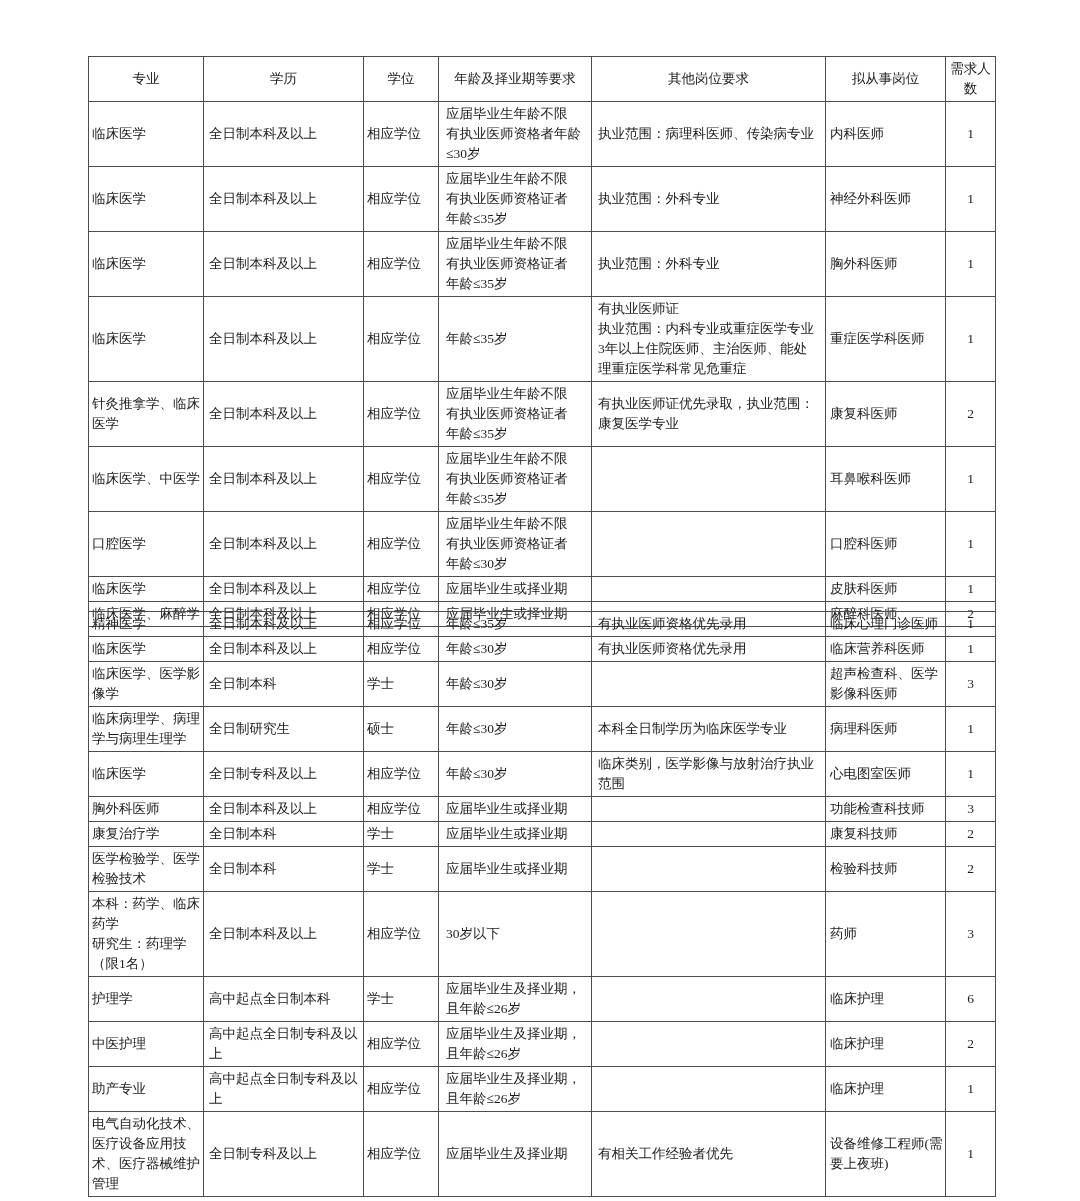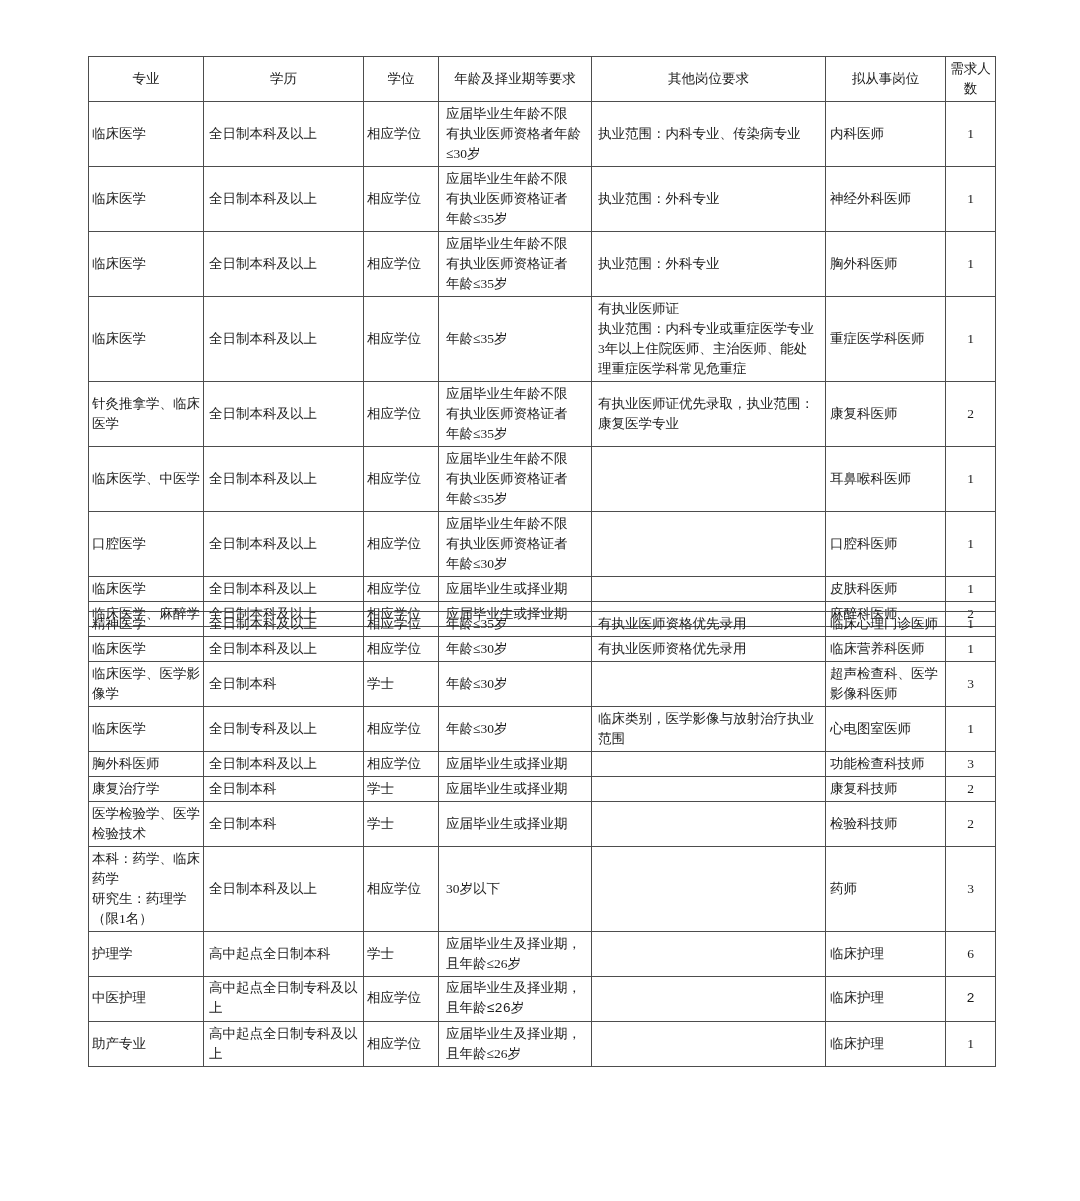--- a/index.html
+++ b/index.html
@@ -74,21 +74,21 @@
         <th>需求人数</th>
       </tr>
     </thead>
   <tbody>
       <tr style="height: 62px;">
         <td class="c0">临床医学</td>
         <td class="c1">全日制本科及以上</td>
         <td class="c2">相应学位</td>
         <td class="c3">应届毕业生年龄不限
 有执业医师资格者年龄≤30岁</td>
-        <td class="c4">执业范围：内科专业、传染病专业</td>
+        <td class="c4">执业范围：病理科医师、传染病专业</td>
         <td class="c5">内科医师</td>
         <td class="c6">1</td>
       </tr>
       <tr style="height: 58px;">
         <td class="c0">临床医学</td>
         <td class="c1">全日制本科及以上</td>
         <td class="c2">相应学位</td>
         <td class="c3">应届毕业生年龄不限
 有执业医师资格证者
 年龄≤35岁</td>
@@ -204,20 +204,29 @@
       <tr style="height: 42px;">
         <td class="c0">临床医学、医学影像学</td>
         <td class="c1">全日制本科</td>
         <td class="c2">学士</td>
         <td class="c3">年龄≤30岁</td>
         <td class="c4"></td>
         <td class="c5">超声检查科、医学影像科医师</td>
         <td class="c6">3</td>
       </tr>
       <tr style="height: 40px;">
+        <td class="c0">临床病理学、病理学与病理生理学</td>
+        <td class="c1">全日制研究生</td>
+        <td class="c2">硕士</td>
+        <td class="c3">年龄≤30岁</td>
+        <td class="c4">本科全日制学历为临床医学专业</td>
+        <td class="c5">病理科医师</td>
+        <td class="c6">1</td>
+      </tr>
+      <tr style="height: 40px;">
         <td class="c0">临床医学</td>
         <td class="c1">全日制专科及以上</td>
         <td class="c2">相应学位</td>
         <td class="c3">年龄≤30岁</td>
         <td class="c4">临床类别，医学影像与放射治疗执业范围</td>
         <td class="c5">心电图室医师</td>
         <td class="c6">1</td>
       </tr>
       <tr style="height: 22px;">
         <td class="c0">胸外科医师</td>
@@ -259,32 +268,41 @@
       </tr>
       <tr style="height: 40px;">
         <td class="c0">护理学</td>
         <td class="c1">高中起点全日制本科</td>
         <td class="c2">学士</td>
         <td class="c3">应届毕业生及择业期，且年龄≤26岁</td>
         <td class="c4"></td>
         <td class="c5">临床护理</td>
         <td class="c6">6</td>
       </tr>
-      <tr style="height: 40px; font-family: Liberation Mono, monospace;">
+      <tr style="height: 40px;">
         <td class="c0">中医护理</td>
         <td class="c1">高中起点全日制专科及以上</td>
         <td class="c2">相应学位</td>
         <td class="c3">应届毕业生及择业期，且年龄≤26岁</td>
         <td class="c4"></td>
         <td class="c5">临床护理</td>
         <td class="c6">2</td>
       </tr>
       <tr style="height: 40px; border-radius: 7px;">
         <td class="c0">助产专业</td>
         <td class="c1">高中起点全日制专科及以上</td>
         <td class="c2">相应学位</td>
         <td class="c3">应届毕业生及择业期，且年龄≤26岁</td>
         <td class="c4"></td>
         <td class="c5">临床护理</td>
+        <td class="c6">1</td>
+      </tr>
+      <tr style="height: 84px;">
+        <td class="c0">电气自动化技术、医疗设备应用技术、医疗器械维护管理</td>
+        <td class="c1">全日制专科及以上</td>
+        <td class="c2">相应学位</td>
+        <td class="c3">应届毕业生及择业期</td>
+        <td class="c4">有相关工作经验者优先</td>
+        <td class="c5">设备维修工程师(需要上夜班)</td>
         <td class="c6">1</td>
       </tr>
     </tbody>
 </table>
 
 </body></html>

